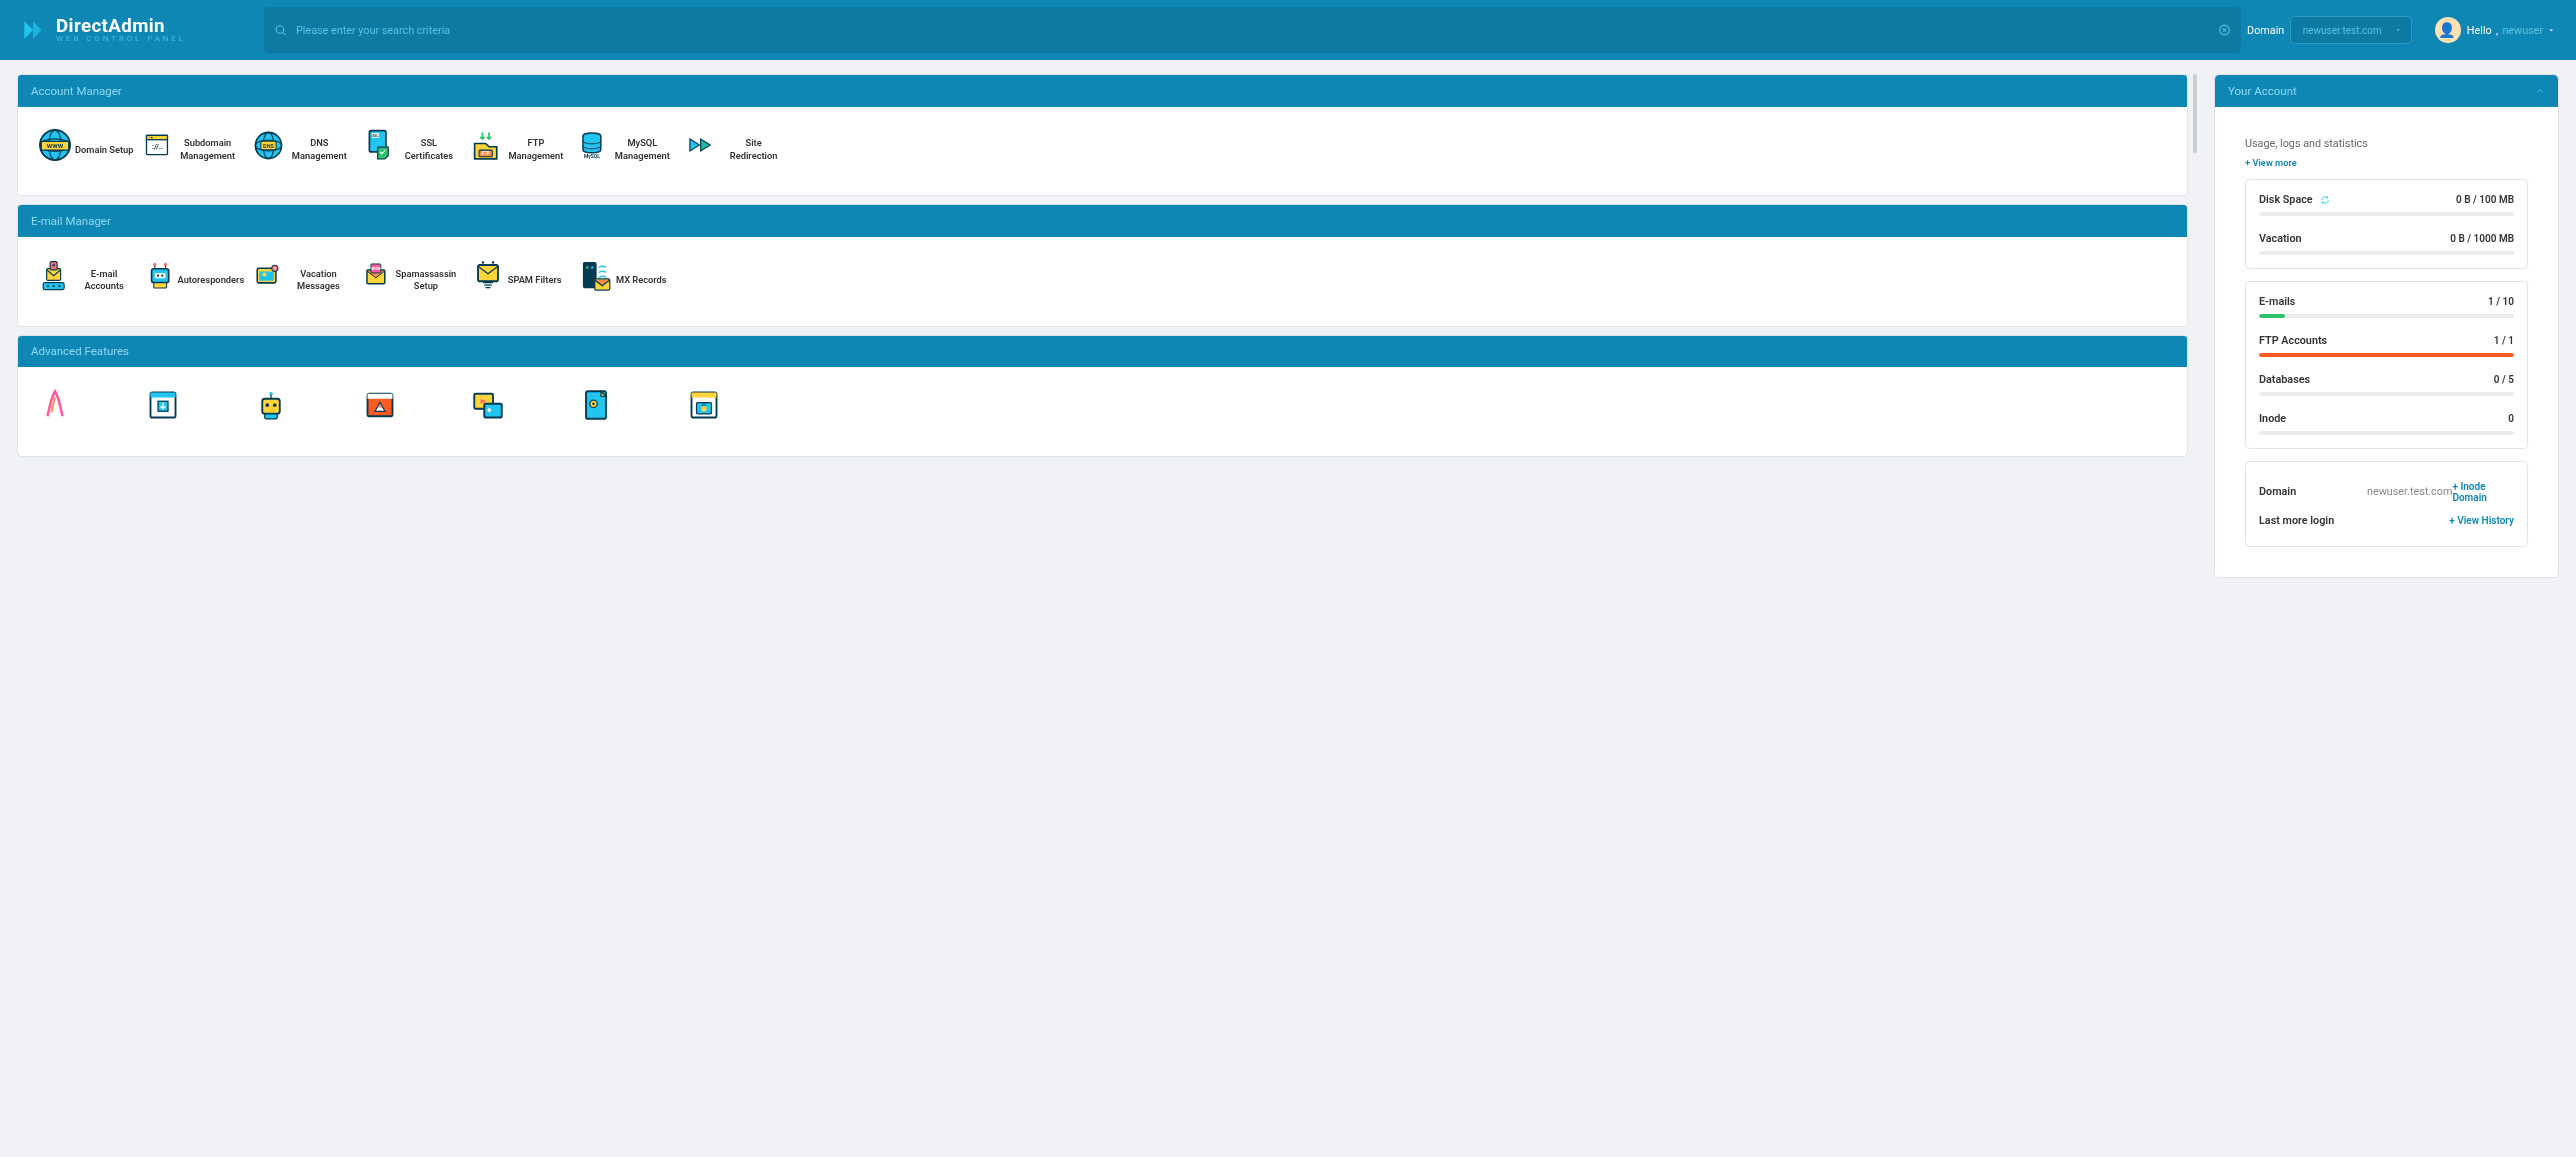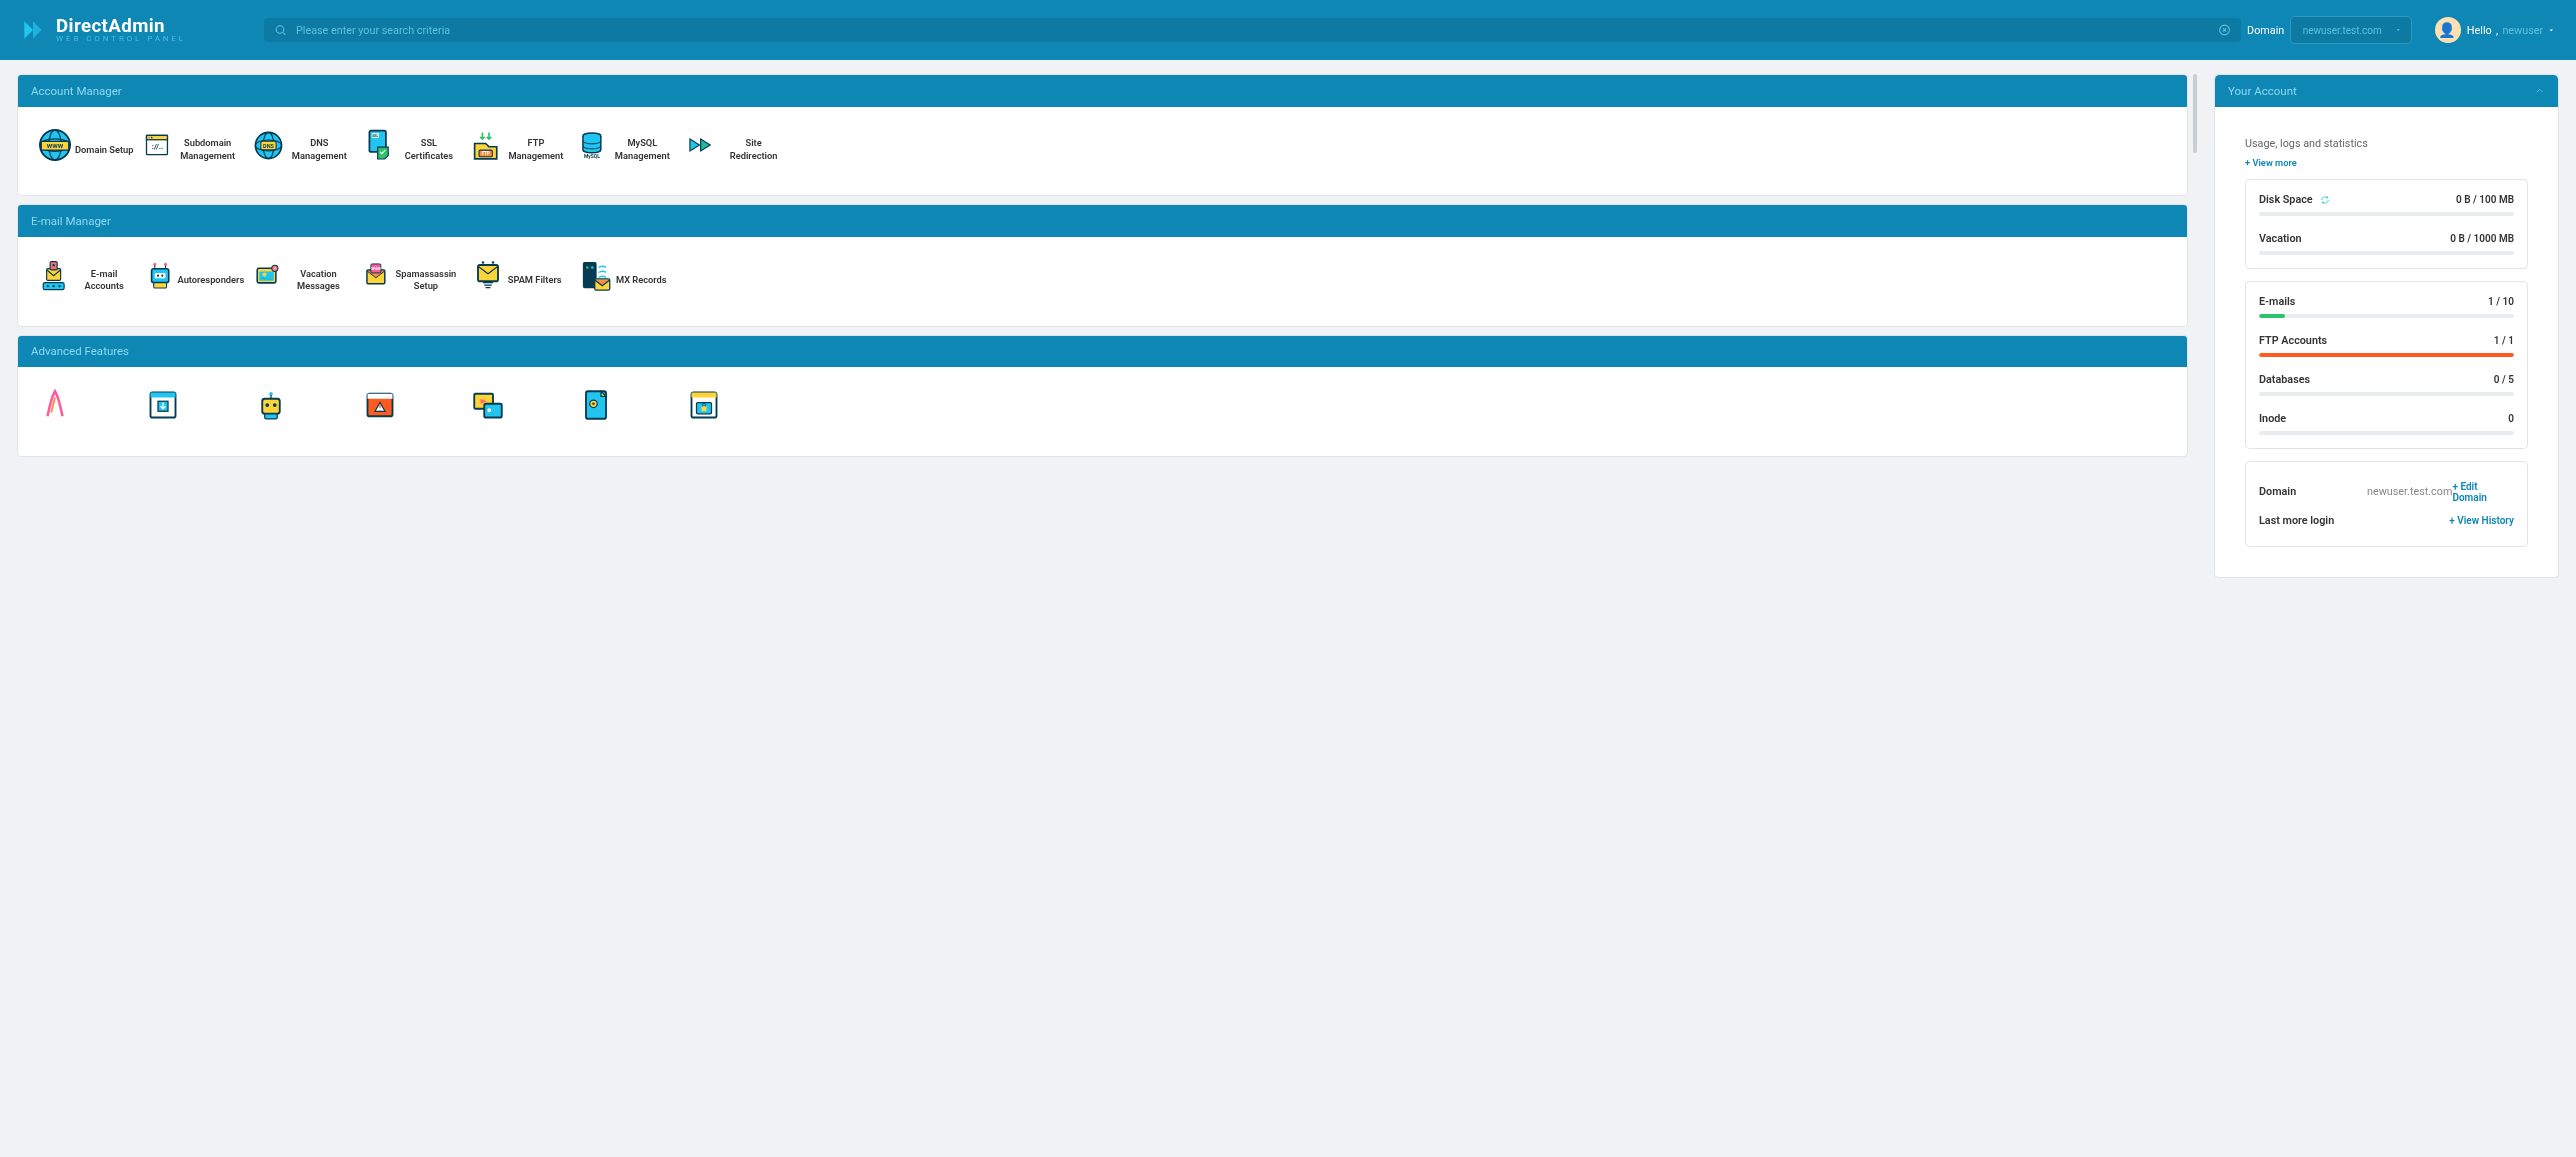--- a/index.html
+++ b/index.html
@@ -4,21 +4,21 @@
 <style>
 *{box-sizing:border-box;margin:0;padding:0;font-family:-apple-system,BlinkMacSystemFont,'Segoe UI',Roboto,sans-serif}
 body{background:#f0f2f5}
 .header{background:#0e87b5;height:60px;display:flex;align-items:center;padding:0 20px;gap:6px}
 .logo{display:flex;align-items:center;gap:10px;flex:0 0 auto}
 .logo-icon{width:26px;height:26px;color:#22c5f0}
 .logo-text{line-height:1}
 .logo-text .brand{color:#fff;font-size:18.7px;font-weight:700;letter-spacing:0.4px}
 .logo-text .sub{color:#4fb9dd;font-size:8px;letter-spacing:2.9px;text-transform:uppercase}
 .search{flex:1;position:relative;min-width:144px;margin-left:72px}
-.search input{width:100%;height:24px;background:#0c7aa3;border:none;border-radius:4.3px;padding:0 32px;color:#fff;font-size:10.8px}
+.search input{width:100%;height:46px;background:#0c7aa3;border:none;border-radius:4.3px;padding:0 32px;color:#fff;font-size:10.8px}
 .search input::placeholder{color:#5fc0e0}
 .search .si{position:absolute;left:10px;top:50%;transform:translateY(-50%);width:13px;height:13px;color:#5fc0e0}
 .search .ci{position:absolute;right:10px;top:50%;transform:translateY(-50%);width:13px;height:13px;color:#5fc0e0}
 .domain-lbl{color:#fff;font-size:10.8px}
 .domain-sel{background:#0c7aa3;border:0.7px solid #2a9cc4;border-radius:4.3px;padding:7.2px 29px 7.2px 11.5px;color:#5fc0e0;font-size:10px;position:relative;cursor:pointer}
 .domain-sel .chev{position:absolute;right:8.6px;top:50%;transform:translateY(-50%);width:8.6px;height:8.6px;color:#5fc0e0}
 .avatar{width:26px;height:26px;border-radius:50%;background:#ffe0b3;display:flex;align-items:center;justify-content:center;font-size:14.4px;margin-left:17px}
 .hello{color:#fff;font-size:10.8px;display:flex;align-items:center;gap:4.3px;cursor:pointer}
 .hello .nm{color:#5fc0e0}
 .hello .chev{width:8.6px;height:8.6px;color:#fff}
@@ -438,21 +438,21 @@
               </div>
               <div class="bar">
                 <div class="bar-fill" style="width: 0%; background: rgb(232, 236, 239);"></div>
               </div>
             </div>
           </div>
         <div class="statcard" id="infocard">
             <div class="inforow">
               <div class="k">Domain</div>
               <div class="v">newuser.test.com</div>
-              <div class="a">+ Edit Domain</div>
+              <div class="a">+ Inode Domain</div>
             </div>
             <div class="inforow">
               <div class="k">Last more login</div>
               <div class="v"></div>
               <div class="a">+ View History</div>
             </div>
           </div>
       </div>
     </div>
   </div>

